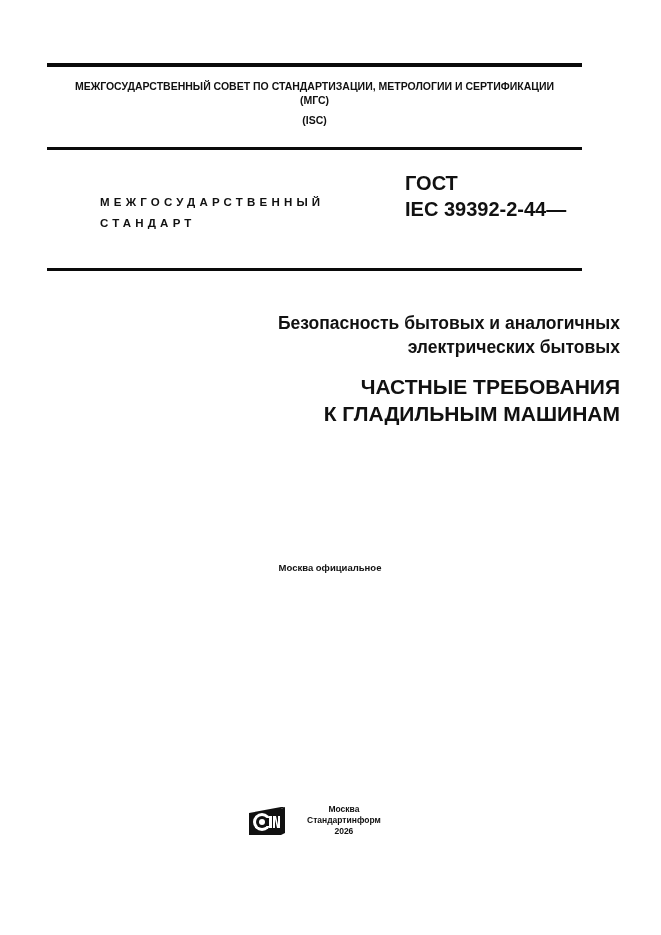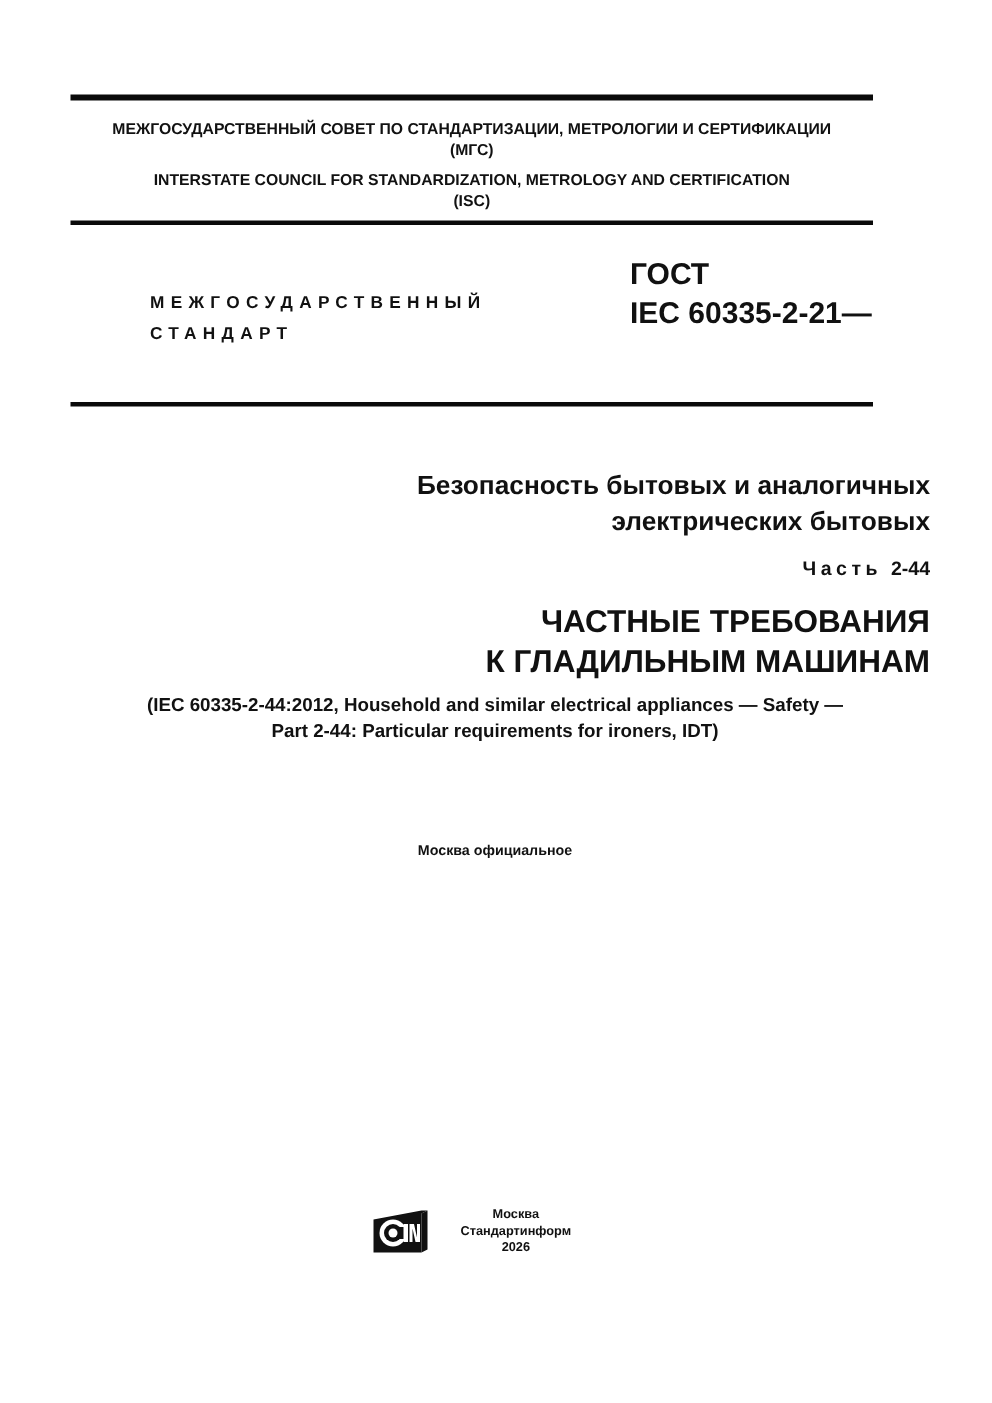--- a/index.html
+++ b/index.html
@@ -51,21 +51,21 @@
       top: 192px;
       font-weight: bold;
       font-size: 11.5px;
       letter-spacing: 4.2px;
       line-height: 21px;
     }
     .std-type span { display: block; }
 
     .gost {
       position: absolute;
-      left: 420px;
+      left: 405px;
       top: 170px;
       font-weight: bold;
       font-size: 20px;
       line-height: 26px;
     }
     .gost span { display: block; }
 
     .title-block {
       position: absolute;
       left: 40px;
@@ -141,56 +141,48 @@
 <body>
 
 <div class="page">
 
   <div class="rule rule-top"></div>
 
   <div class="council">
     <span class="line">МЕЖГОСУДАРСТВЕННЫЙ СОВЕТ ПО СТАНДАРТИЗАЦИИ, МЕТРОЛОГИИ И СЕРТИФИКАЦИИ</span>
     <span class="line">(МГС)</span>
     <div class="gap"></div>
-    <span class="line">INTERSTATE COUNCIL FOR STANDARDIZATION, METROLOGY AND CERTIFICATION</span>
     <span class="line">(ISC)</span>
   </div>
 
   <div class="rule rule-mid"></div>
 
   <div class="std-type">
     <span>МЕЖГОСУДАРСТВЕННЫЙ</span>
     <span>СТАНДАРТ</span>
   </div>
 
   <div class="gost">
     <span>ГОСТ</span>
-    <span>IEC 60335-2-21—</span>
+    <span>IEC 39392-2-44—</span>
   </div>
 
   <div class="rule rule-bottom"></div>
 
   <div class="title-block">
     <div class="main-title">
       <span>Безопасность бытовых и аналогичных</span>
       <span>электрических бытовых</span>
     </div>
-    <div class="part">
-      <span class="part-word">Часть</span><span>2-44</span>
-    </div>
     <div class="subtitle">
       <span>ЧАСТНЫЕ ТРЕБОВАНИЯ</span>
       <span>К ГЛАДИЛЬНЫМ МАШИНАМ</span>
     </div>
   </div>
 
-  <div class="iec-ref">
-    <span>(IEC 60335-2-44:2012, Household and similar electrical appliances — Safety —</span>
-    <span>Part 2-44: Particular requirements for ironers, IDT)</span>
-  </div>
 
   <div class="edition">Москва официальное</div>
 
   <div class="publisher">
     <svg class="logo" viewBox="0 0 40 32">
       <path d="M2 8 L34 2 L38 2 L34 4 L34 30 L2 30 Z" fill="#111"></path>
       <path d="M34 4 L38 2 L38 28 L34 30 Z" fill="#111"></path>
       <circle cx="15" cy="17" r="9" fill="#fff"></circle>
       <circle cx="15" cy="17" r="6" fill="#111"></circle>
       <rect x="15" y="13" width="9" height="8" fill="#111"></rect>

